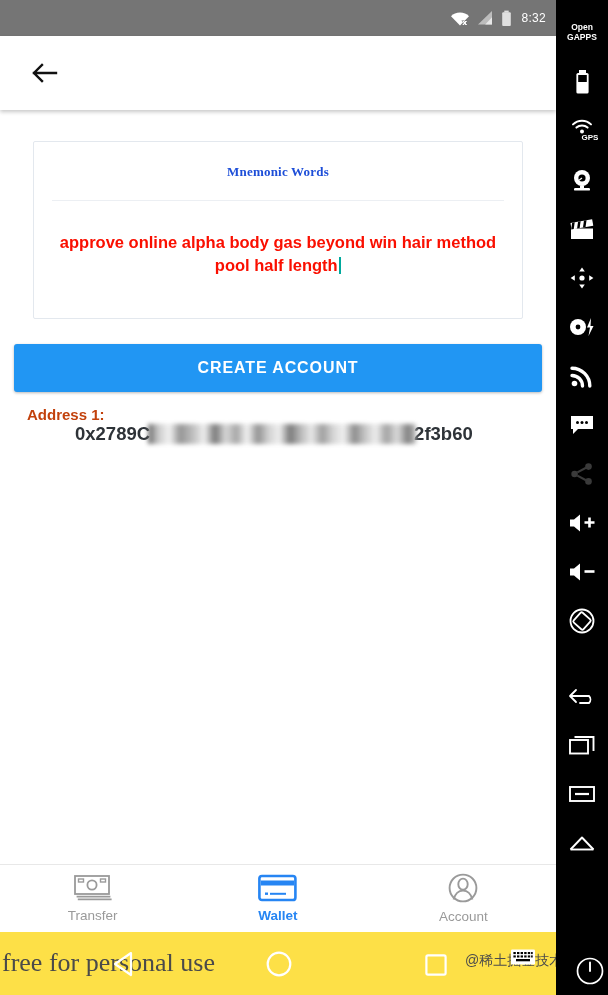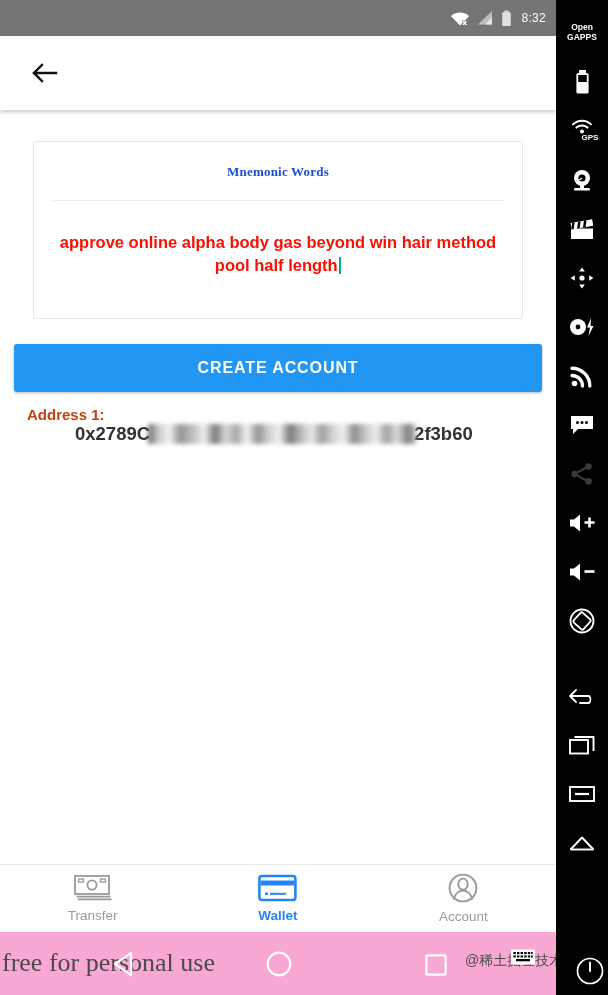--- a/index.html
+++ b/index.html
@@ -114,21 +114,21 @@
     border-top:1px solid #e8e8e8;
     display:flex; align-items:center;
   }
   .navitem { flex:1 1 0; display:flex; flex-direction:column; align-items:center; gap:6px; cursor:pointer;}
   .navlabel { font-size:13.5px; }
   .navlabel.active { color:#2685f3; font-weight:bold;}
   .navlabel.inactive { color:#9a9a9a; }
 
   
   .sysnav {
-    flex: 0 0 63px; background:#f9a8d4;
+    flex: 0 0 63px; background:#fde047;
     display:flex; align-items:center; position:relative;
   }
   .sys-btn { position:absolute; display:flex; align-items:center; justify-content:center; cursor:pointer;}
   .watermark-free {
     position:absolute; left:2px; top:16px;
     color:#4a4a4a; font-size:26px;
     font-family:"Liberation Serif", serif;
     white-space:nowrap; pointer-events:none;
   }
   .watermark-cn {

